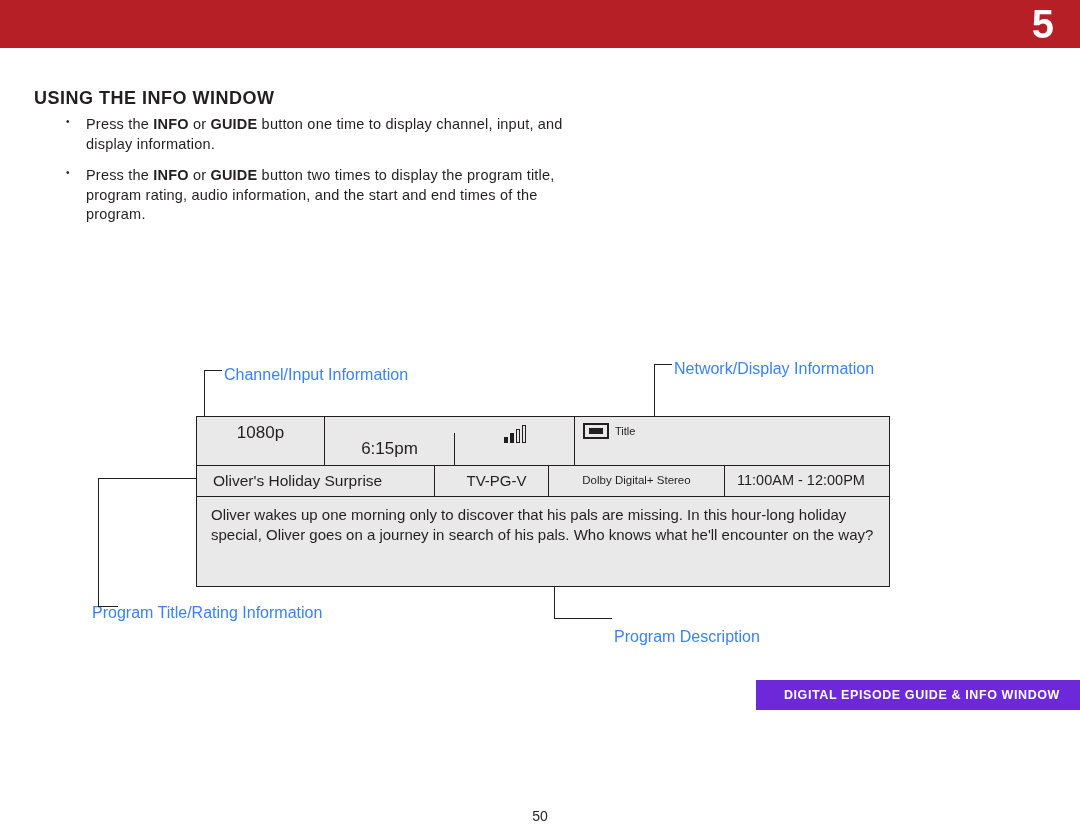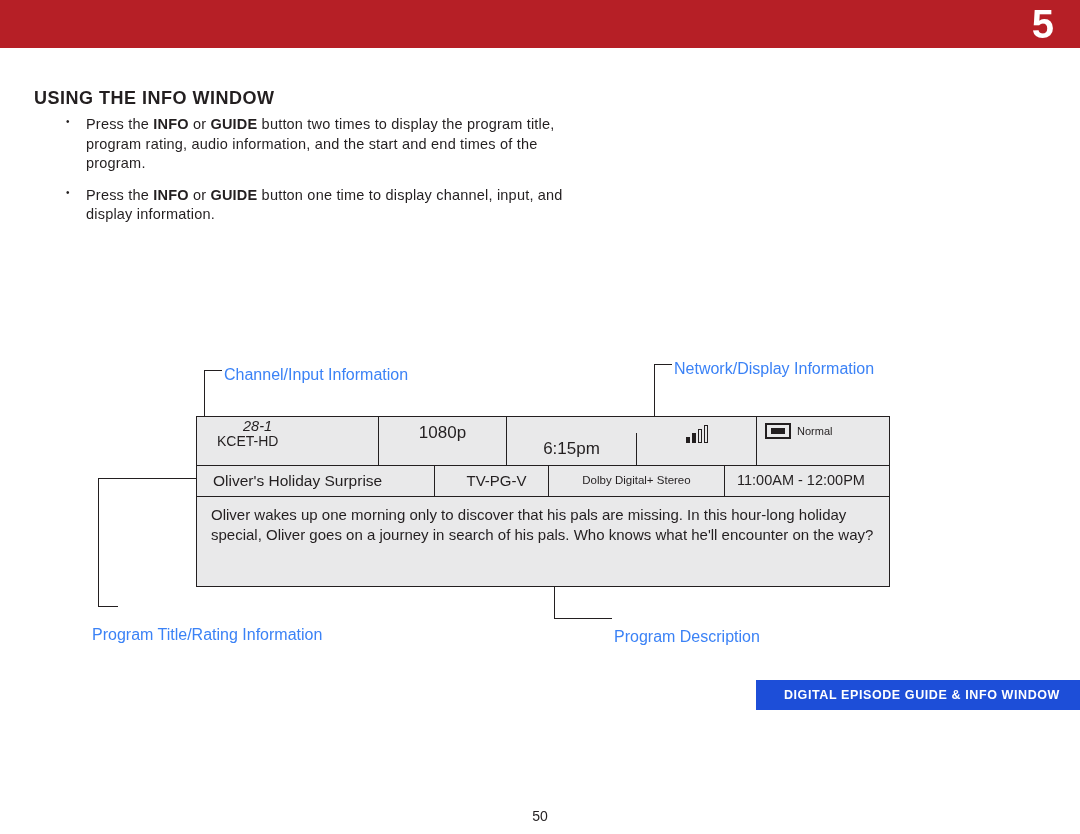--- a/index.html
+++ b/index.html
@@ -75,21 +75,21 @@
     width: 1012px;
     height: 310px;
   }
   .callout {
     position: absolute;
     font-size: 16px;
     color: #3b82f6;
   }
   .callout.top1 { left: 190px; top: 6px; }
   .callout.top2 { left: 640px; top: 0px; }
-  .callout.bot1 { left: 58px; top: 266px; text-align: center; }
+  .callout.bot1 { left: 58px; top: 244px; text-align: center; }
   .callout.bot2 { left: 580px; top: 268px; }
 
   .hook {
     position: absolute;
     border-color: #231f20;
     border-style: solid;
     border-width: 0;
   }
   
   .hook.tl-v { left: 170px; top: 10px; width: 0; height: 66px; border-left-width: 1.5px; }
@@ -195,21 +195,21 @@
     left: 4px; right: 4px; top: 3px; bottom: 3px;
     background: #231f20;
   }
   .aspect-label { font-size: 11px; vertical-align: middle; }
 
   
   .footer-tag {
     position: absolute;
     right: 0;
     top: 680px;
-    background: #1d4ed8;
+    background: #6d28d9;
     color: #fff;
     font-size: 12.5px;
     font-weight: bold;
     letter-spacing: 0.6px;
     padding: 8px 20px 8px 28px;
     text-transform: uppercase;
   }
   .page-num {
     position: absolute;
     bottom: 10px;
@@ -224,24 +224,24 @@
 <div class="header-bar">
   <div class="chapter-num">5</div>
 </div>
 
 <div class="content">
   <div class="section-title">USING THE INFO WINDOW</div>
 
 
   <ul class="bullets">
     <li>
-      <span>Press the </span><b>INFO</b><span> or </span><b>GUIDE</b><span> button two times to display the program title, program rating, audio information, and the start and end times of the program.</span>
+      <span>Press the </span><b>INFO</b><span> or </span><b>GUIDE</b><span> button one time to display channel, input, and display information.</span>
     </li>
     <li>
-      <span>Press the </span><b>INFO</b><span> or </span><b>GUIDE</b><span> button one time to display channel, input, and display information.</span>
+      <span>Press the </span><b>INFO</b><span> or </span><b>GUIDE</b><span> button two times to display the program title, program rating, audio information, and the start and end times of the program.</span>
     </li>
   </ul>
 </div>
 
 <div class="diagram">
 
   <div class="callout top1">Channel/Input Information</div>
   <div class="callout top2">Network/Display Information</div>
   <div class="callout bot1">Program Title/Rating Information</div>
   <div class="callout bot2">Program Description</div>
@@ -256,36 +256,32 @@
   <div class="hook br-v"></div>
   <div class="hook br-h"></div>
 
   <div class="dot d1"></div>
   <div class="dot d2"></div>
   <div class="dot d3"></div>
   <div class="dot d4"></div>
 
   <div class="info-box">
     <div class="row row1">
-      <div class="cell c1">
-        <div class="chan-num">28-1</div>
-        <div class="chan-name">KCET-HD</div>
-      </div>
       <div class="cell c2">1080p</div>
       <div class="cell c3">6:15pm</div>
       <div class="cell c4">
         <span class="signal-icon">
           <span class="f"></span>
             <span class="f"></span>
             <span></span>
             <span></span>
         </span>
       </div>
       <div class="cell c5">
-        <span class="aspect-icon"></span><span class="aspect-label">Normal</span>
+        <span class="aspect-icon"></span><span class="aspect-label">Title</span>
       </div>
     </div>
 
     <div class="row row2">
       <div class="cell c1">Oliver's Holiday Surprise</div>
       <div class="cell c2">TV-PG-V</div>
       <div class="cell c3">Dolby Digital+ Stereo</div>
       <div class="cell c4">11:00AM - 12:00PM</div>
     </div>
 

